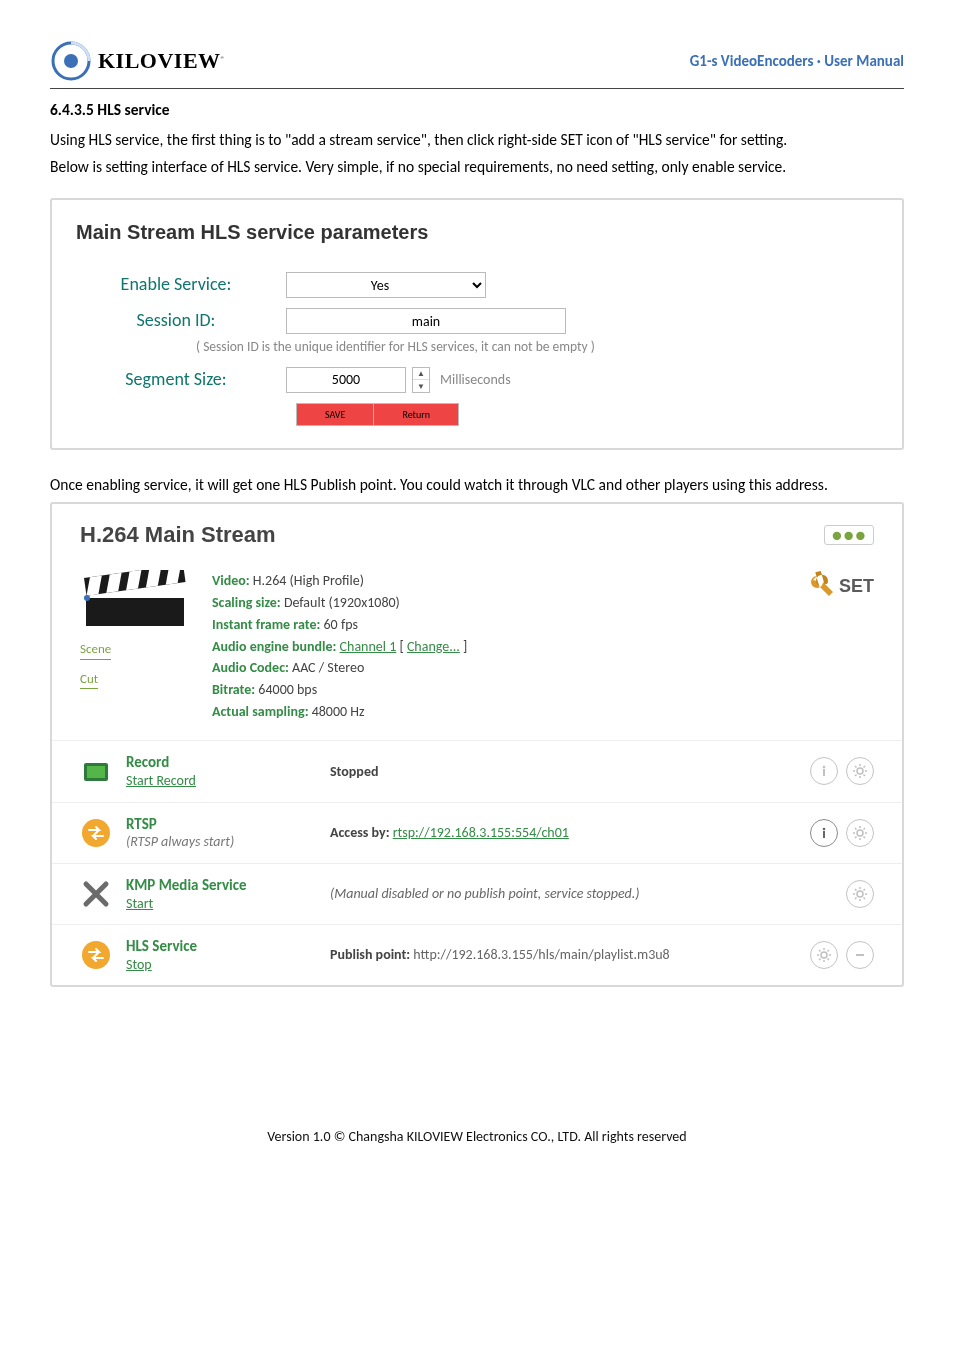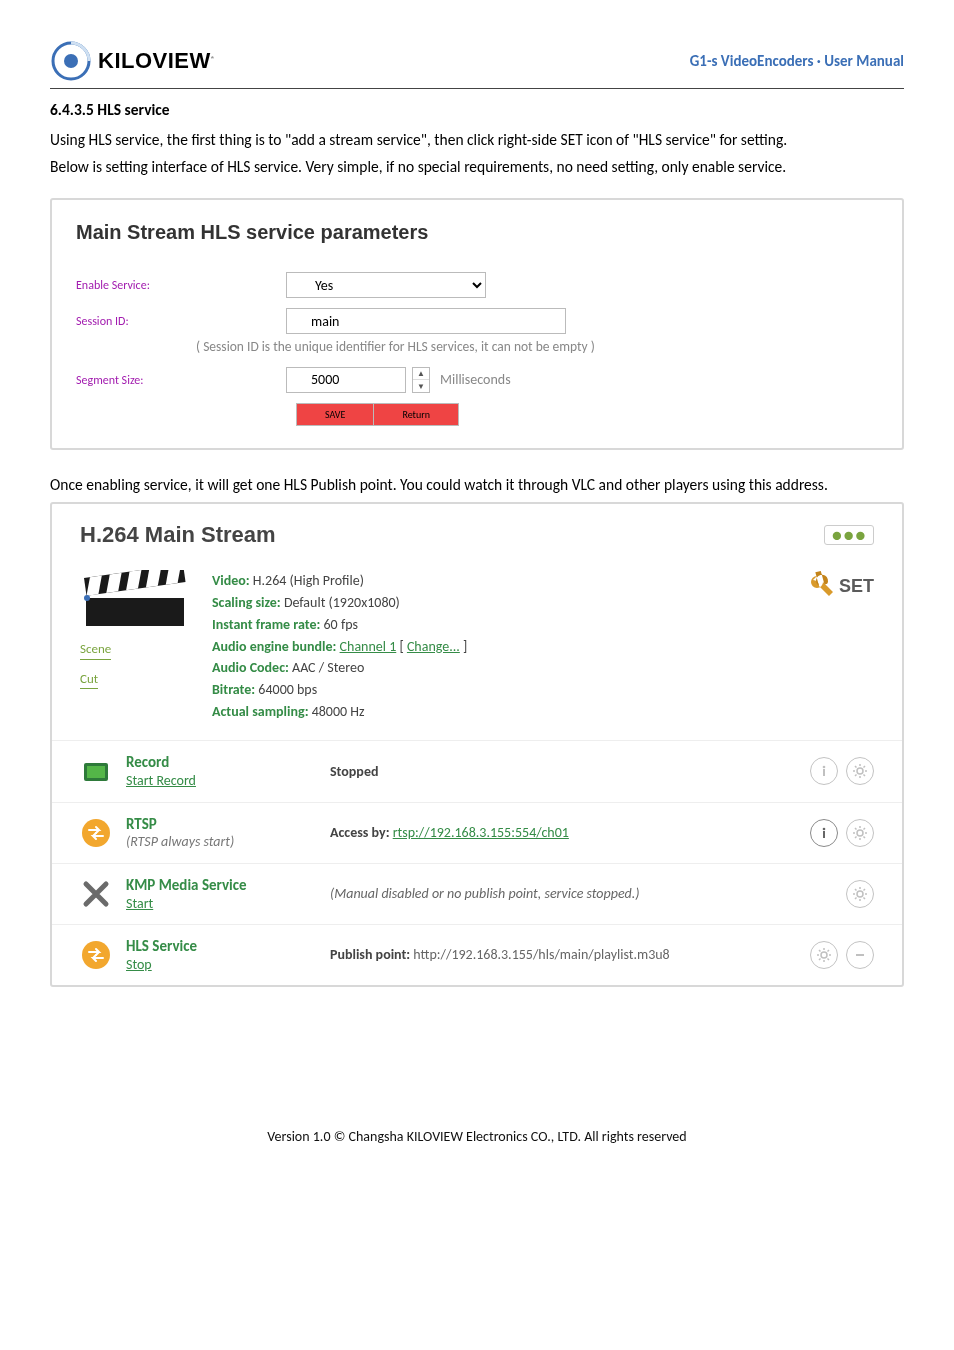--- a/index.html
+++ b/index.html
@@ -17,42 +17,42 @@
     display: flex; justify-content: space-between; align-items: center;
     border-bottom: 1px solid #444;
     padding-bottom: 6px; margin-bottom: 10px;
   }
   .logo-wrap { display: flex; align-items: center; gap: 6px; }
   .logo-circle {
     width: 42px; height: 42px;
     position: relative;
   }
   .logo-circle svg { width: 42px; height: 42px; }
-  .logo-text { font-family: Liberation Sans, sans-serif; font-weight: 900; font-size: 22px; letter-spacing: 0.5px; color: #000; }
+  .logo-text { font-family: Liberation Serif, serif; font-weight: 900; font-size: 22px; letter-spacing: 0.5px; color: #000; }
   .logo-reg { font-size: 9px; vertical-align: super; color: #444; }
   .doc-title { color: #3b6fb6; font-weight: bold; font-size: 15px; }
   .section-heading { font-weight: bold; font-size: 15.5px; margin: 6px 0 8px 0; }
   .para { font-size: 15.5px; text-align: justify; margin-bottom: 6px; }
 
   .panel {
     border: 2px solid #d8d8d8; border-radius: 3px;
     padding: 18px 24px 22px 24px;
     margin: 20px 0 24px 0;
     background: #fff;
   }
   .panel-title { font-family: Arial, sans-serif; font-size: 20px; font-weight: bold; color: #333; margin-bottom: 26px; }
   .form-row { display: flex; align-items: center; margin-bottom: 10px; }
   .form-label {
-    width: 210px; text-align: left; color: #a21caf; font-size: 12px;
+    width: 210px; text-align: center; color: #0f766e; font-size: 18px;
     padding-right: 10px;
   }
   .form-ctrl { flex: 1; display: flex; align-items: center; gap: 6px; }
   select, input[type=text] {
     border: 1px solid #bbb; background: #fff; font-family: inherit;
-    font-size: 14px; padding: 3px 24px; height: 26px;
+    font-size: 14px; padding: 3px 24px; height: 26px; text-align: center;
   }
   select { width: 200px; }
   input.session { width: 280px; }
   input.segment { width: 120px; }
   .spinner {
     display: inline-flex; flex-direction: column; border: 1px solid #bbb;
     height: 26px; width: 18px;
   }
   .spinner span {
     flex: 1; display: flex; align-items: center; justify-content: center;

